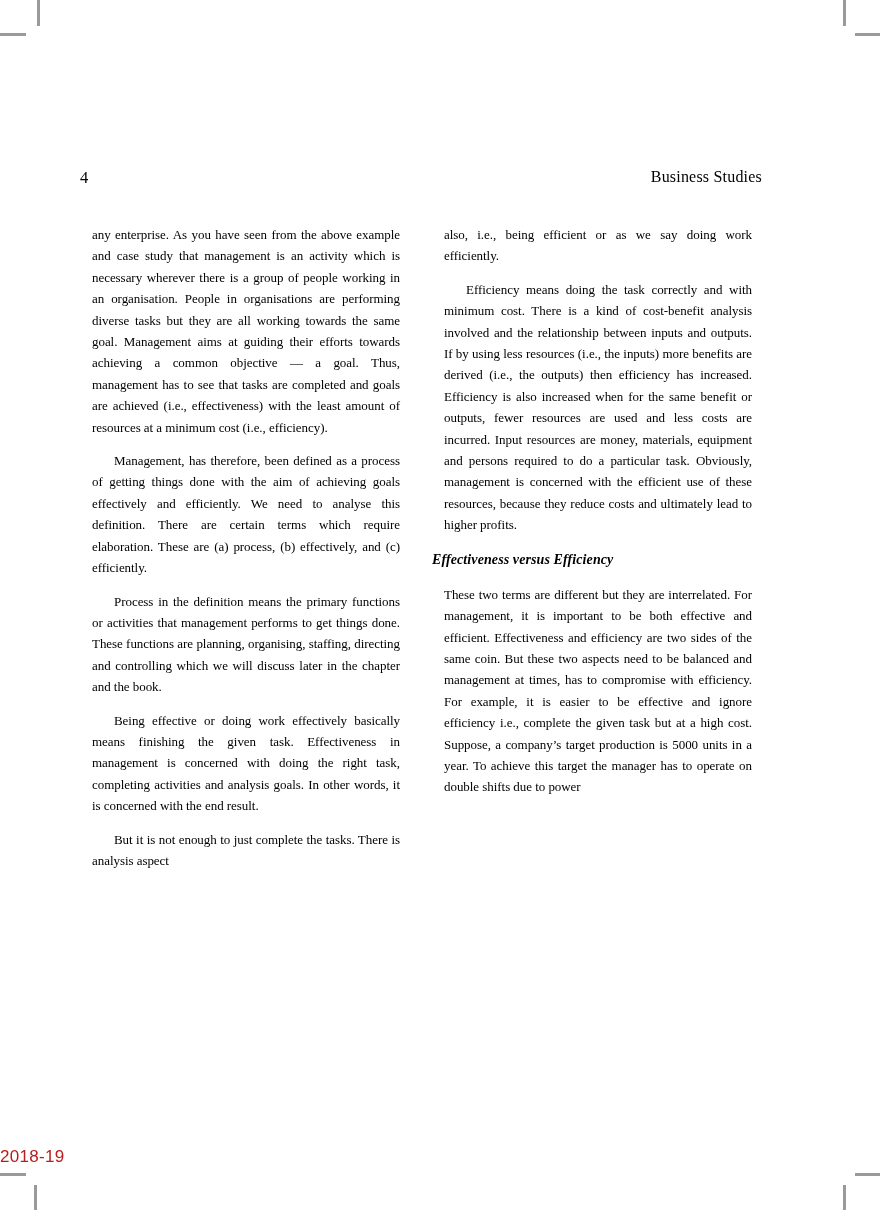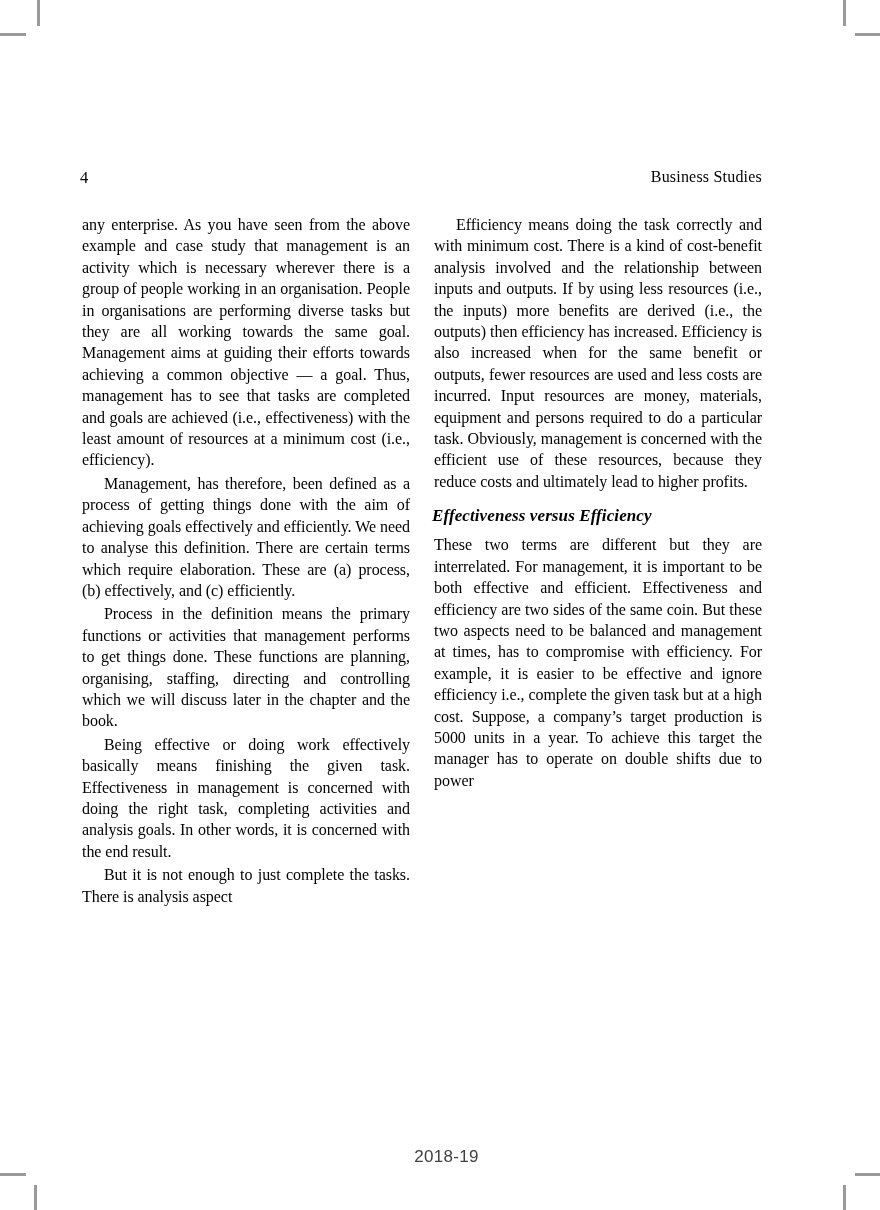--- a/index.html
+++ b/index.html
@@ -68,58 +68,57 @@
     top: 212px;
     width: 684px;
     height: 866px;
     display: flex;
     justify-content: space-between;
   }
   .column {
     width: 332px;
   }
   .column p {
-    margin: 2px;
-    font-size: 16px;
+    margin: 12px;
+    font-size: 13px;
     line-height: 21.4px;
     text-align: justify;
     text-justify: inter-word;
     -webkit-hyphens: none;
     hyphens: none;
     letter-spacing: -0.05px;
   }
   .column p.indent {
     text-indent: 22px;
   }
   .column p.last-flush > :last-child { }
 
   
 
   h2.section-head {
     margin: 12px 0 6px 0;
-    font-size: 17px;
+    font-size: 14px;
     line-height: 24px;
     font-weight: bold;
     font-style: italic;
     text-align: left;
     letter-spacing: 0.1px;
   }
 
   
   #footer-year {
     position: absolute;
     left: 0;
     right: 0;
     top: 1147px;
-    text-align: center;
+    text-align: left;
     font-family: "Liberation Sans", "DejaVu Sans", sans-serif;
     font-size: 17px;
-    color: #404040;
+    color: #b91c1c;
     letter-spacing: 0.3px;
-    padding-left: 13px;
   }
 </style>
 </head>
 <body>
 
 <div id="page">
 
   <div class="crop crop-v crop-tl-v"></div>
   <div class="crop crop-h crop-tl-h"></div>
   <div class="crop crop-v crop-tr-v"></div>
@@ -138,20 +137,21 @@
 
     <div class="column" id="left-column">
       <p>any enterprise. As you have seen from the above example and case study that management is an activity which is necessary wherever there is a group of people working in an organisation. People in organisations are performing diverse tasks but they are all working towards the same goal. Management aims at guiding their efforts towards achieving a common objective — a goal. Thus, management has to see that tasks are completed and goals are achieved (i.e., effectiveness) with the least amount of resources at a minimum cost (i.e., efficiency).</p>
       <p class="indent">Management, has therefore, been defined as a process of getting things done with the aim of achieving goals effectively and efficiently. We need to analyse this definition. There are certain terms which require elaboration. These are (a) process, (b) effectively, and (c) efficiently.</p>
       <p class="indent">Process in the definition means the primary functions or activities that management performs to get things done. These functions are planning, organising, staffing, directing and controlling which we will discuss later in the chapter and the book.</p>
       <p class="indent">Being effective or doing work effectively basically means finishing the given task. Effectiveness in management is concerned with doing the right task, completing activities and analysis goals. In other words, it is concerned with the end result.</p>
       <p class="indent">But it is not enough to just complete the tasks. There is analysis aspect</p>
     </div>
 
     <div class="column" id="right-column">
+      <p>also, i.e., being efficient or as we say doing work efficiently.</p>
       <p class="indent">Efficiency means doing the task correctly and with minimum cost. There is a kind of cost-benefit analysis involved and the relationship between inputs and outputs. If by using less resources (i.e., the inputs) more benefits are derived (i.e., the outputs) then efficiency has increased. Efficiency is also increased when for the same benefit or outputs, fewer resources are used and less costs are incurred. Input resources are money, materials, equipment and persons required to do a particular task. Obviously, management is concerned with the efficient use of these resources, because they reduce costs and ultimately lead to higher profits.</p>
       <h2 class="section-head">Effectiveness versus Efficiency</h2>
       <p>These two terms are different but they are interrelated. For management, it is important to be both effective and efficient. Effectiveness and efficiency are two sides of the same coin. But these two aspects need to be balanced and management at times, has to compromise with efficiency. For example, it is easier to be effective and ignore efficiency i.e., complete the given task but at a high cost. Suppose, a company’s target production is 5000 units in a year. To achieve this target the manager has to operate on double shifts due to power</p>
     </div>
 
   </div>
 
   <div id="footer-year">2018-19</div>
 
 </div>

